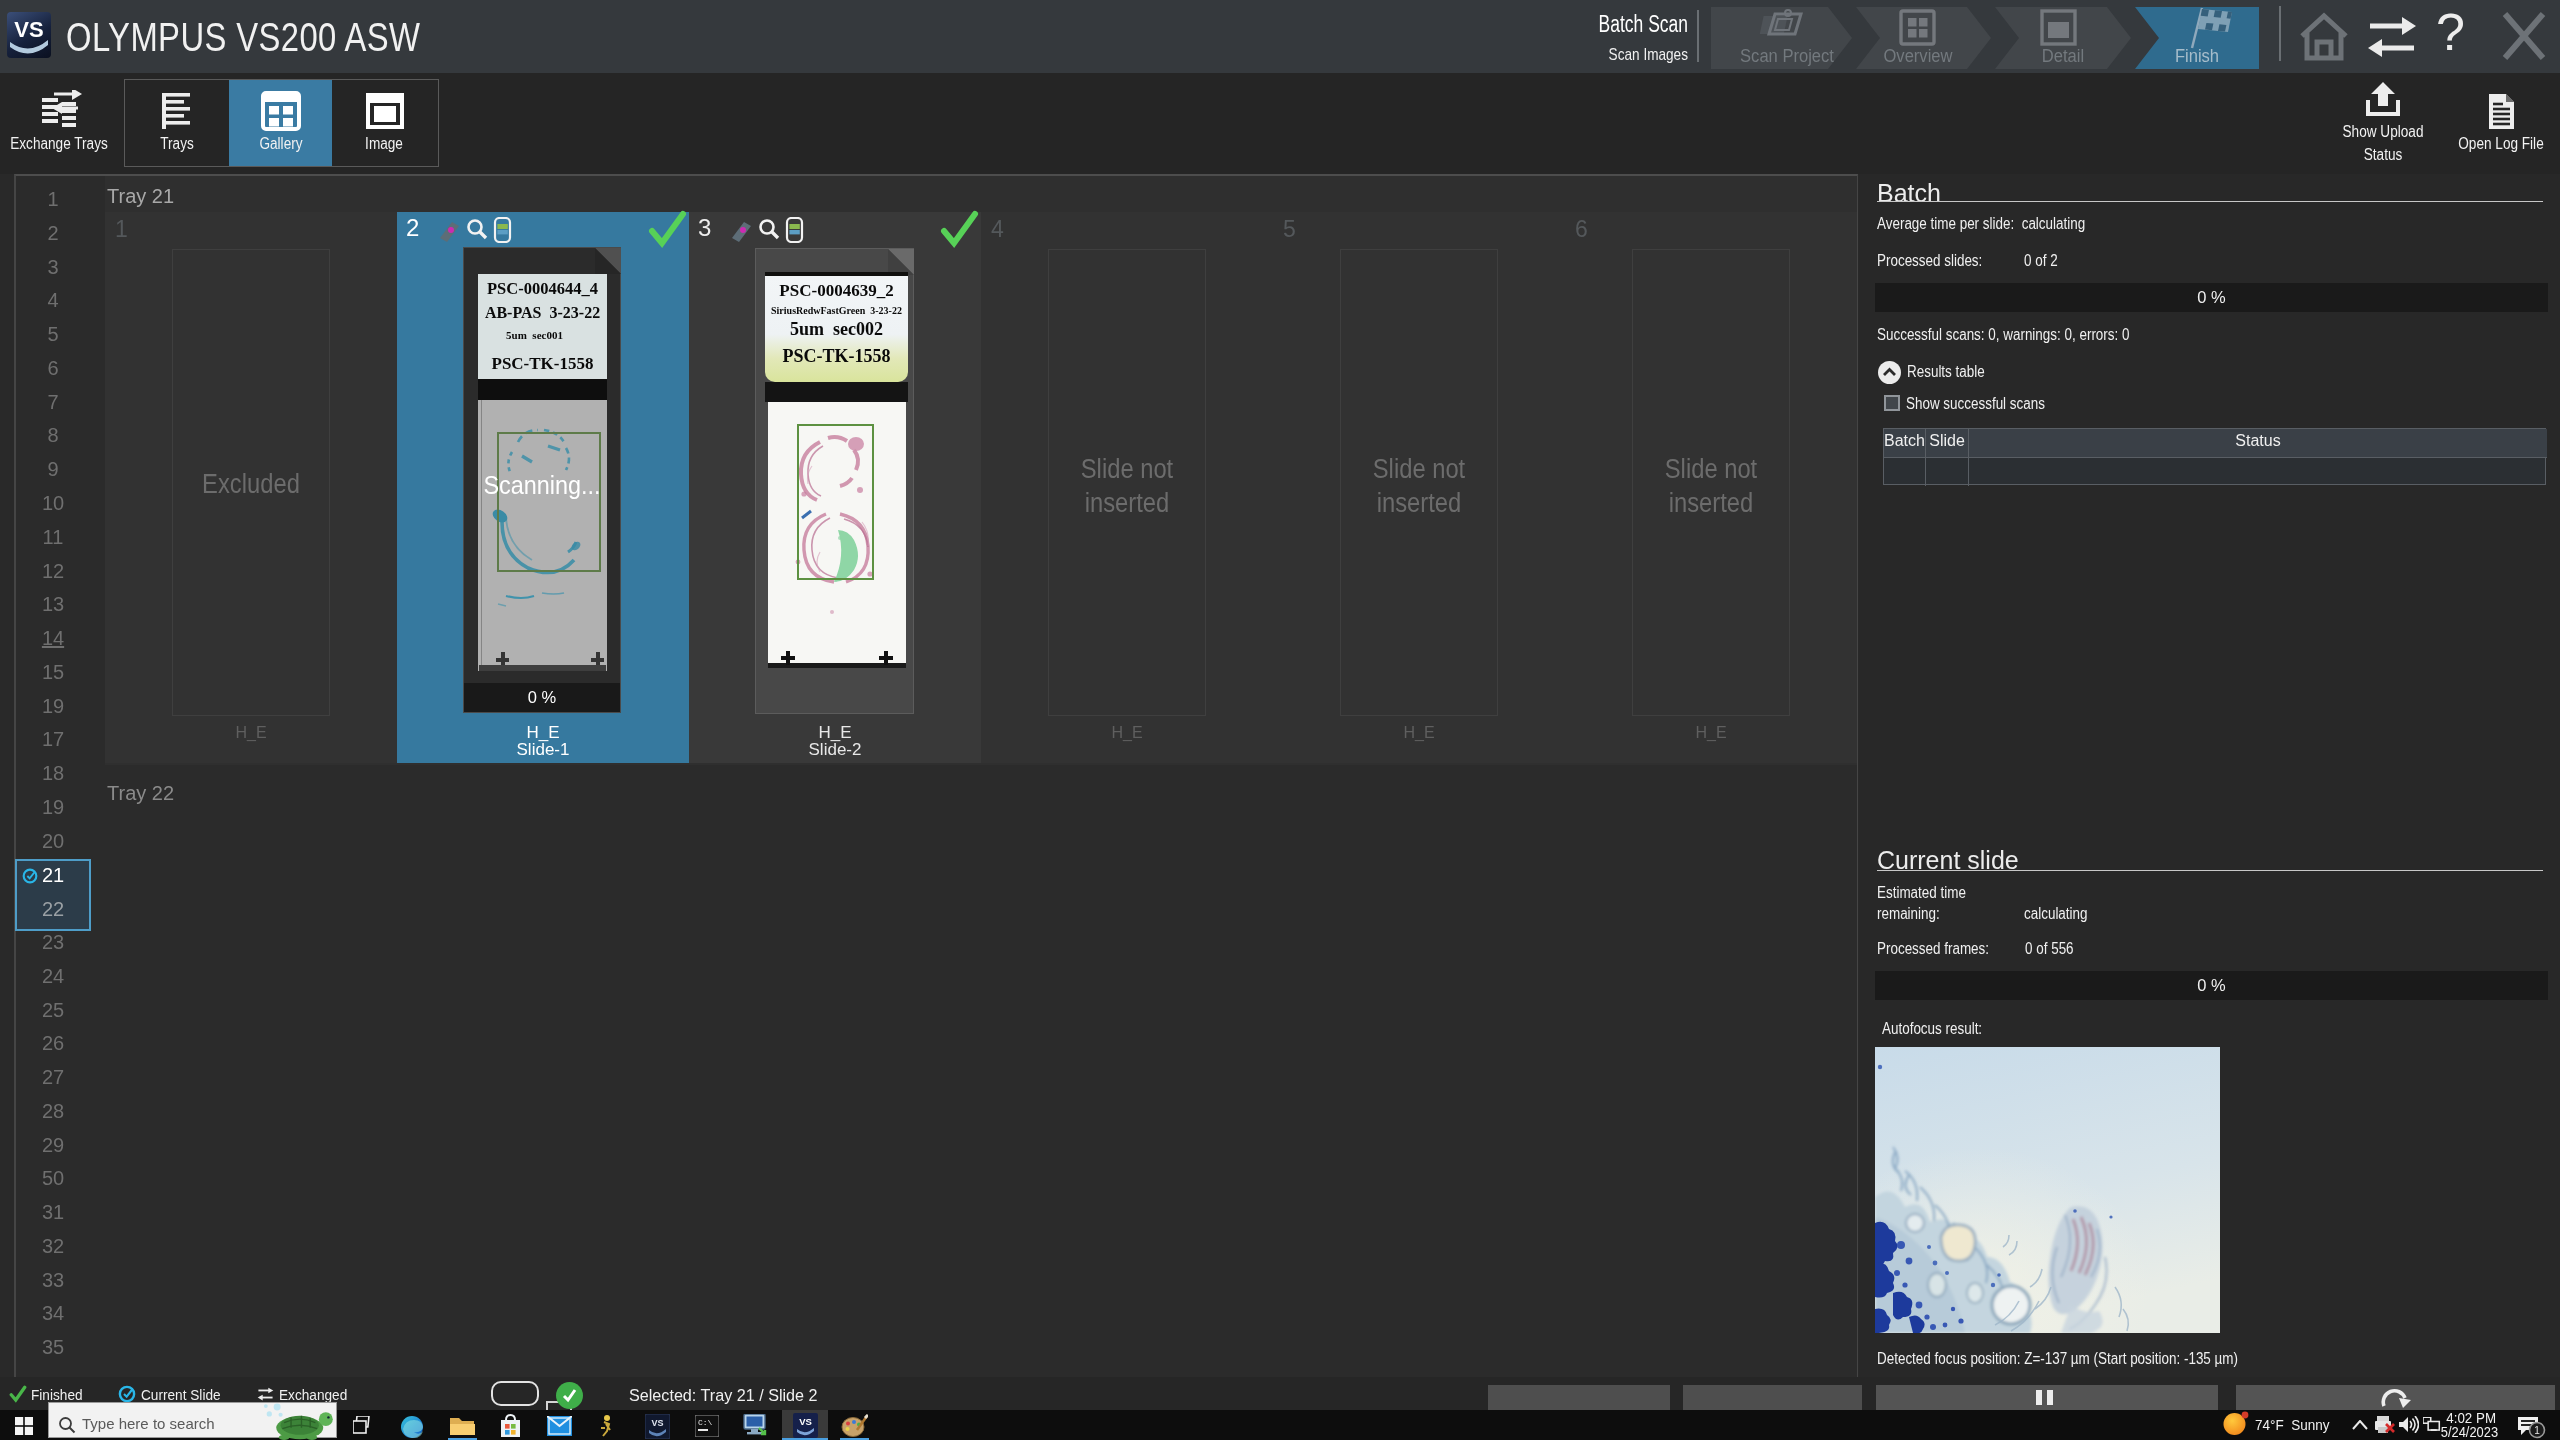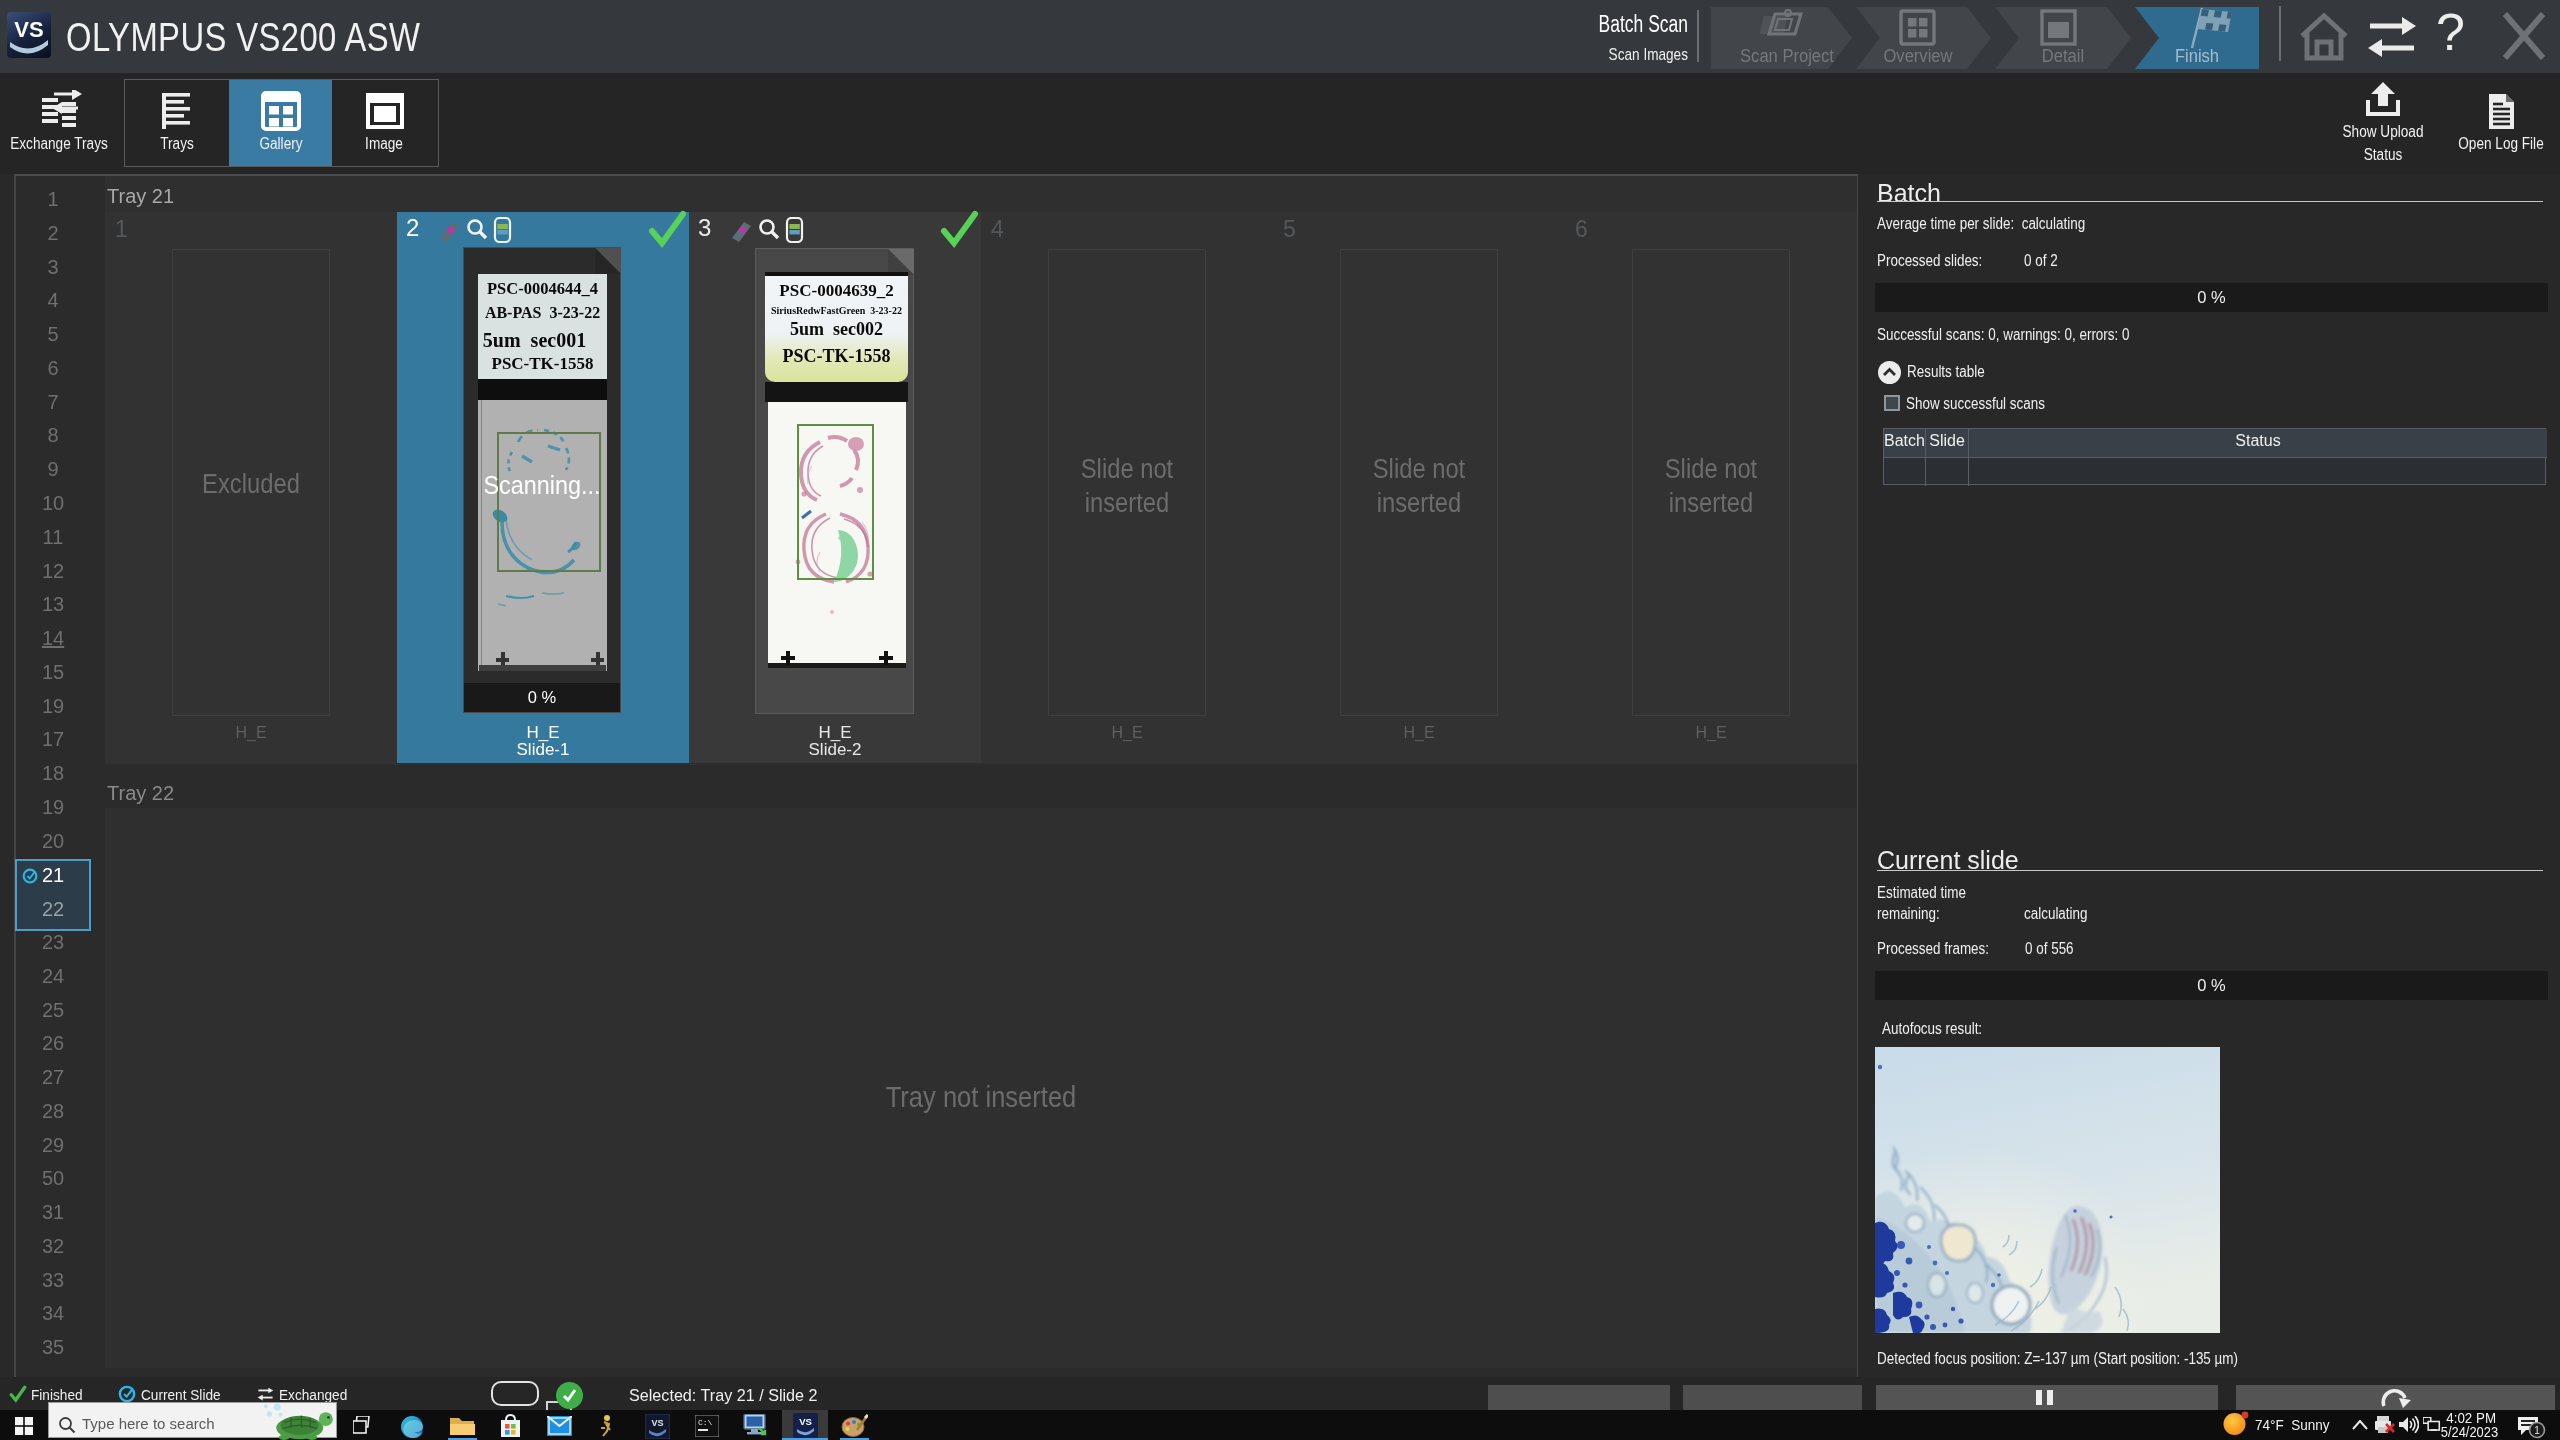--- a/index.html
+++ b/index.html
@@ -237,21 +237,21 @@
             <path d="M4 22 L14 34 L35 5" fill="none" stroke="#57d157" stroke-width="6" stroke-linecap="round"></path>
           </svg>
           <div style="position:absolute;left:66px;top:35px;width:158px;height:466px;background:#2b2b2b;border:1px solid #4a4a4a;"></div>
           <svg style="position:absolute;left:198px;top:36px" width="26" height="26">
               <polygon points="0,0 26,26 26,0" fill="#505050"></polygon>
               <polygon points="0,0 26,26 0,26" fill="#262626"></polygon>
             </svg>
           <div style="position:absolute;left:81px;top:62px;width:129px;height:105px;background:#d9e1e1;"></div>
           <div class="slbl" style="left:81px;top:67px;width:129px;font-size:16.5px;">PSC-0004644_4</div>
           <div class="slbl" style="left:81px;top:92px;width:129px;font-size:16px;">AB-PAS&nbsp; 3-23-22</div>
-          <div class="slbl" style="left:81px;top:117px;width:113px;font-size:20px;">5um&nbsp; sec001</div>
+          <div class="slbl" style="left:81px;top:117px;width:113px;font-size:11px;">5um&nbsp; sec001</div>
           <div class="slbl" style="left:81px;top:142px;width:129px;font-size:17px;">PSC-TK-1558</div>
           <div style="position:absolute;left:81px;top:167px;width:129px;height:21px;background:#0e0e0e;"></div>
           <div style="position:absolute;left:81px;top:188px;width:129px;height:271px;background:#b1b1b1;"></div>
           <div style="position:absolute;left:84px;top:188px;width:1px;height:271px;background:#858585;"></div>
           <svg style="position:absolute;left:81px;top:188px" width="129" height="271" viewBox="0 0 129 271">
             <g fill="none" stroke="#3e8fa8" stroke-width="2.6" opacity="0.85">
               <path d="M40 42 q6 -12 20 -12" stroke-dasharray="7 5"></path>
               <path d="M66 30 q14 2 20 12" stroke-dasharray="5 4"></path>
               <path d="M88 48 q6 10 0 22" stroke-dasharray="6 4"></path>
               <path d="M34 52 q-6 10 -2 20" stroke-dasharray="4 4"></path>
@@ -361,23 +361,20 @@
           <div class="he-dim">H_E</div>
         </div>
         <div class="cell" id="cell6" style="left:1460px;background:#323232;">
           <div class="cellnum">6</div>
           <div class="slideoutline"></div>
           <div class="notinserted">Slide not<br>inserted</div>
           <div class="he-dim">H_E</div>
         </div>
       </div>
       <div class="traytitle" style="left:91px;top:606px;color:#8a8a8a;">Tray 22</div>
-      <div class="abs" id="tray22panel">
-        <div class="notinserted" style="top:272px;font-size:29px;">Tray not inserted</div>
-      </div>
 
       <div class="num" style="top:11.0px;">1</div>
       <div class="num" style="top:44.8px;">2</div>
       <div class="num" style="top:78.5px;">3</div>
       <div class="num" style="top:112.3px;">4</div>
       <div class="num" style="top:146.1px;">5</div>
       <div class="num" style="top:179.9px;">6</div>
       <div class="num" style="top:213.6px;">7</div>
       <div class="num" style="top:247.4px;">8</div>
       <div class="num" style="top:281.2px;">9</div>

